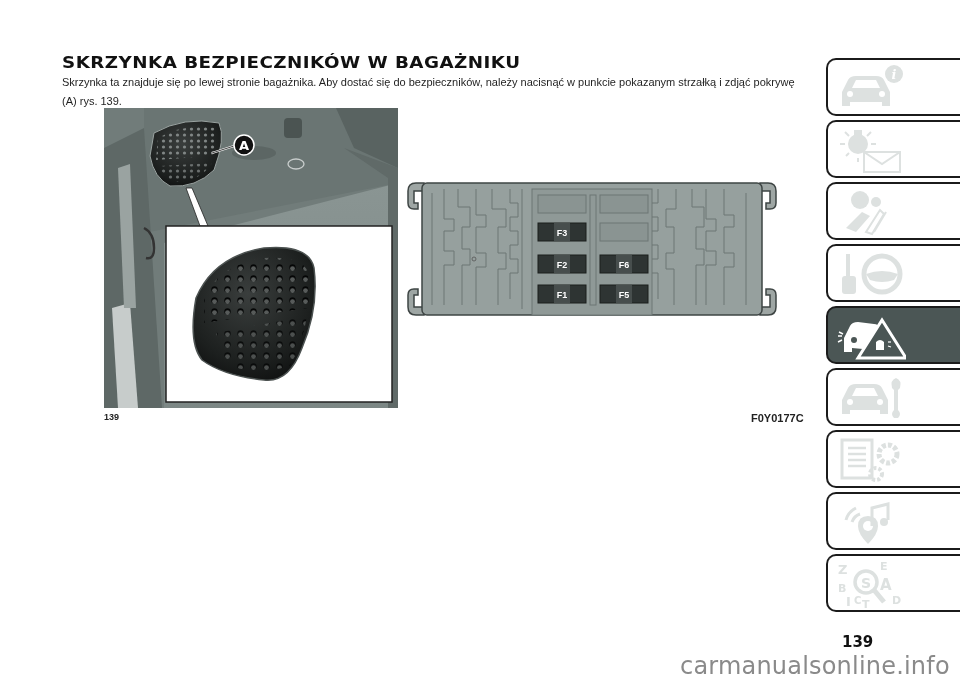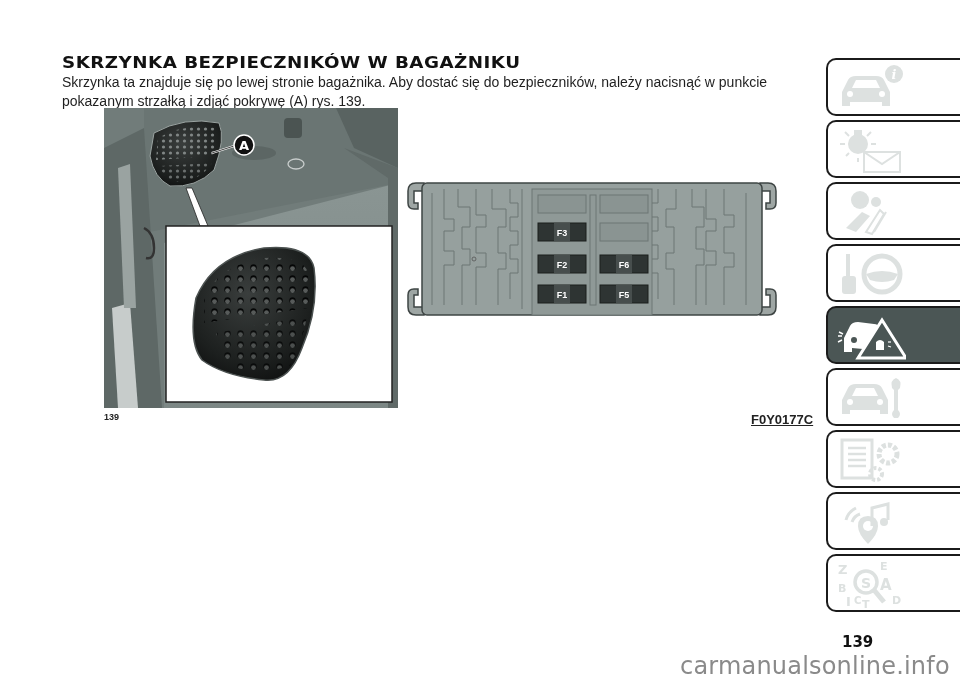--- a/index.html
+++ b/index.html
@@ -1,21 +1,21 @@
 <!DOCTYPE html>
 <html><head>
   <meta charset="utf-8">
   <style>
     html, body { margin: 0; padding: 0; }
     body { width: 960px; height: 683px; background: #ffffff; position: relative; overflow: hidden; font-family: "Liberation Sans", sans-serif; color: #1a1a1a; }
     .heading { position: absolute; left: 62px; top: 54px; font-family: "DejaVu Sans", sans-serif; font-weight: bold; font-size: 15.5px; letter-spacing: 0.4px; color: #111; white-space: nowrap; transform: scaleX(1.18); transform-origin: left top; }
-    .body-text { position: absolute; left: 62px; top: 73px; width: 740px; font-size: 14px; line-height: 19px; color: #1f1f1f; }
+    .body-text { position: absolute; left: 62px; top: 73px; width: 740px; font-size: 11px; line-height: 19px; color: #1f1f1f; }
     .figure { position: absolute; left: 104px; top: 108px; width: 294px; height: 300px; background: #6f7a78; overflow: hidden; }
     .fig-label-left { position: absolute; left: 104px; top: 412px; font-size: 9px; font-weight: bold; color: #222; }
-    .fig-label-right { position: absolute; left: 751px; top: 412px; font-size: 13px; font-weight: bold; color: #222; text-decoration: underline; }
+    .fig-label-right { position: absolute; left: 751px; top: 412px; font-size: 11px; font-weight: bold; color: #222; }
     .fusebox { position: absolute; left: 406px; top: 179px; width: 372px; height: 140px; }
     .sidebar { position: absolute; left: 826px; top: 58px; width: 134px; }
     .tab { position: relative; width: 134px; height: 58px; margin-bottom: 4px; border: 2px solid #1b1b1b; border-right: none; border-radius: 10px 0 0 10px; box-sizing: border-box; background: #fff; }
     .tab.active { background: #4b5655; }
     .tab svg { position: absolute; left: 8px; top: 4px; width: 70px; height: 48px; }
     .page-number { position: absolute; left: 842px; top: 633px; font-size: 15px; font-weight: bold; font-family: "DejaVu Sans", sans-serif; color: #111; }
     .watermark { position: absolute; left: 680px; top: 652px; font-size: 24px; color: #8a8a8a; font-family: "DejaVu Sans", sans-serif; letter-spacing: 0.2px; }
   </style>
 </head>
 <body>

